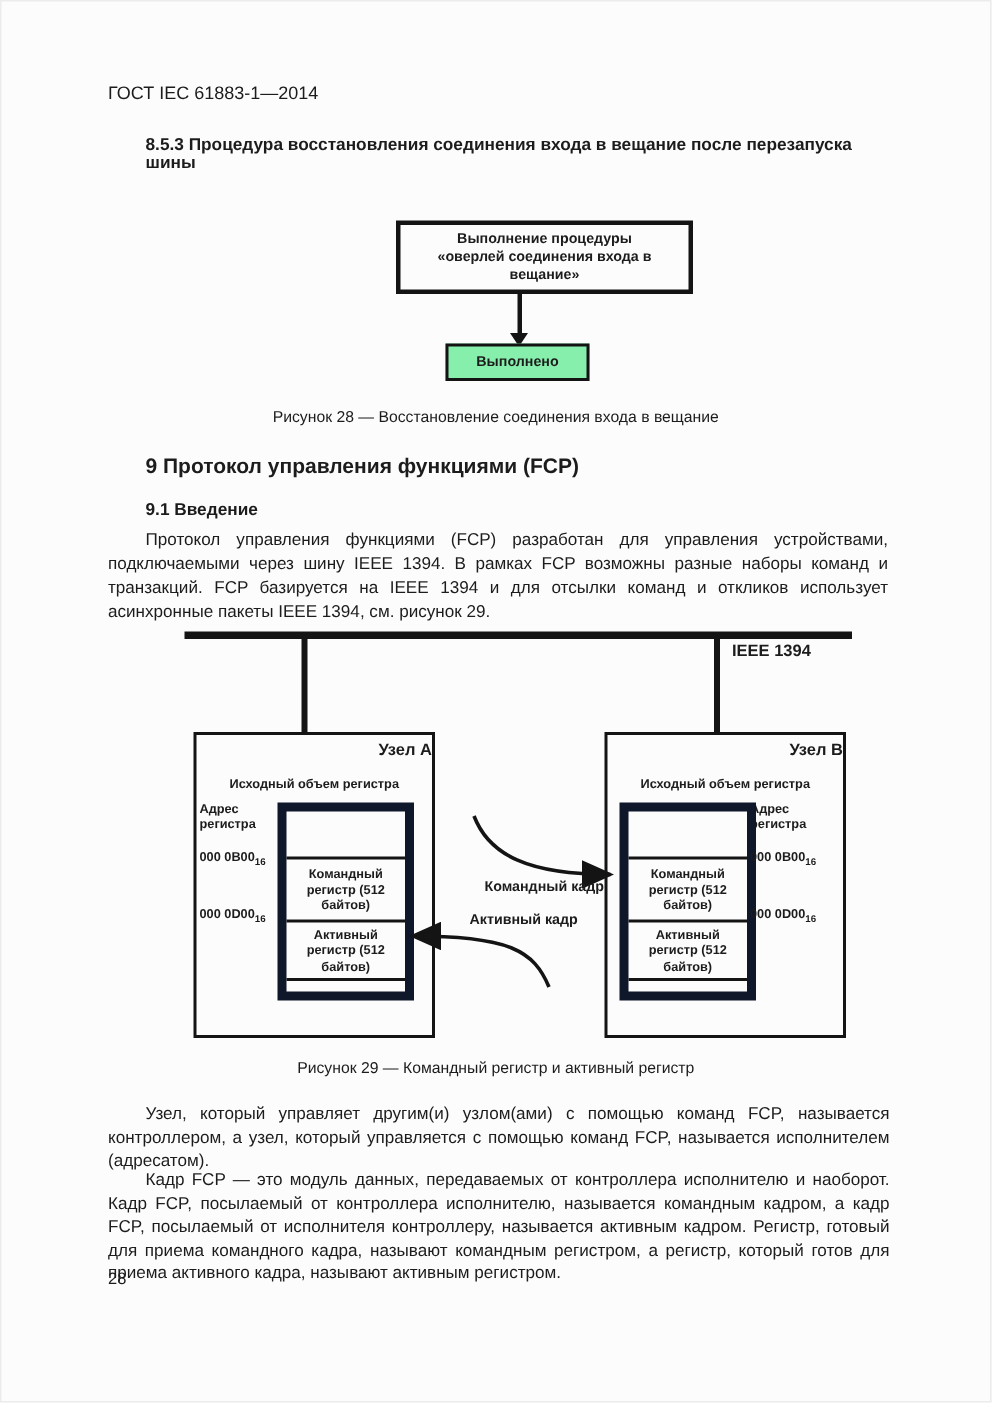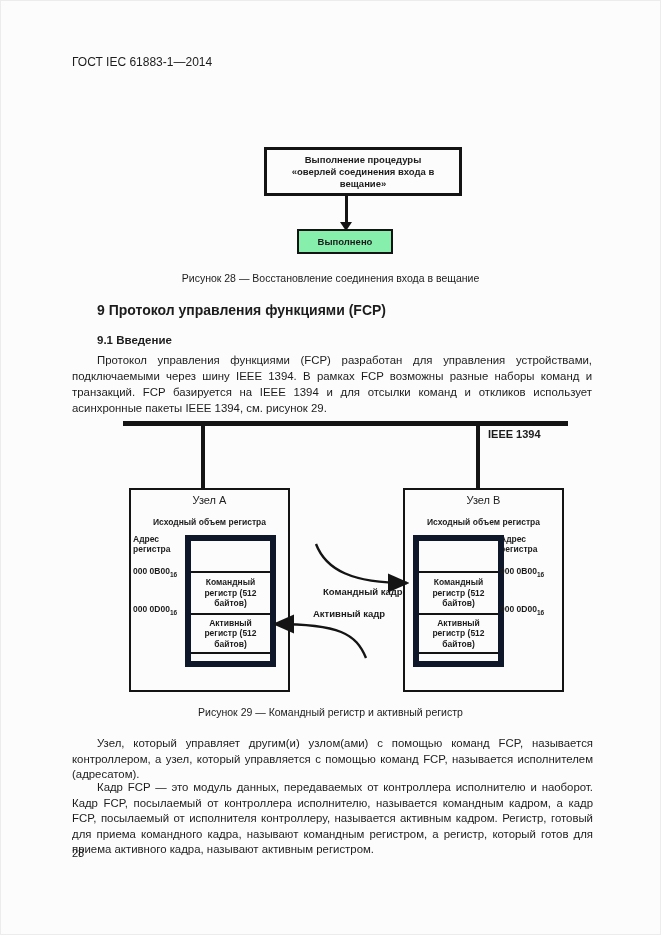--- a/index.html
+++ b/index.html
@@ -21,21 +21,21 @@
   .h91{left:97px;top:334px;font-size:11.5px;font-weight:bold;}
   .p9{left:72px;top:352px;width:520px;}
   
   .fig29{left:0;top:420px;width:661px;height:282px;padding-left:12px;}
   .bus{left:123px;top:1px;width:445px;height:5px;background:#141414;}
   .bus-label{left:488px;top:8px;font-size:11px;font-weight:bold;}
   .vline{top:6px;width:4px;height:62px;background:#141414;}
   .vline-a{left:201px;} .vline-b{left:476px;}
   .node{top:68px;width:157px;height:200px;border:2px solid #141414;background:#fcfcfc;}
   .node-a{left:129px;} .node-b{left:403px;}
-  .node-title{left:0;top:4px;width:100%;text-align:center;font-size:11px;font-weight:normal;}
+  .node-title{left:0;top:4px;width:100%;text-align:right;font-size:11px;font-weight:bold;}
   .regspace{left:0;top:27px;width:100%;text-align:center;font-size:8.5px;font-weight:bold;}
   .addr-label{top:44px;width:50px;font-size:8.5px;font-weight:bold;line-height:10px;}
   .addr{font-size:8.5px;font-weight:bold;white-space:nowrap;}
   .addr sub{font-size:6.5px;}
   .inner-box{top:45px;width:79px;height:120px;border:6px solid #0f172a;display:flex;flex-direction:column;}
   .inner-a{left:54px;} .inner-b{left:8px;}
   .sec{text-align:center;font-size:8.5px;font-weight:bold;line-height:10.5px;display:flex;align-items:center;justify-content:center;padding:1px 2px;}
   .sec-blank-top{height:28px;}
   .sec-cmd{height:38px;border-top:2px solid #141414;}
   .sec-act{height:35px;border-top:2px solid #141414;}
@@ -46,20 +46,21 @@
   .p-b2{left:72px;top:768px;width:521px;line-height:15.5px;margin-top:12px;}
   .pagenum{left:72px;top:847px;font-size:11px;}
 </style>
 </head>
 <body>
 
 <div class="page">
 
   <div class="abs doc-header">ГОСТ IEC 61883-1—2014</div>
 
+  <div class="abs h853">8.5.3 Процедура восстановления соединения входа в вещание после перезапуска шины</div>
 
   <div class="abs f28-box1">Выполнение процедуры «оверлей соединения входа в вещание»</div>
   <div class="abs f28-arrow-line"></div>
   <div class="abs f28-arrow-head"></div>
   <div class="abs f28-box2">Выполнено</div>
   <div class="abs caption">Рисунок 28 — Восстановление соединения входа в вещание</div>
 
   <div class="abs h9">9 Протокол управления функциями (FCP)</div>
   <div class="abs h91">9.1 Введение</div>
   <div class="abs para p9">Протокол управления функциями (FCP) разработан для управления устройствами, подключаемыми через шину IEEE 1394. В рамках FCP возможны разные наборы команд и транзакций. FCP базируется на IEEE 1394 и для отсылки команд и откликов использует асинхронные пакеты IEEE 1394, см. рисунок 29.</div>

